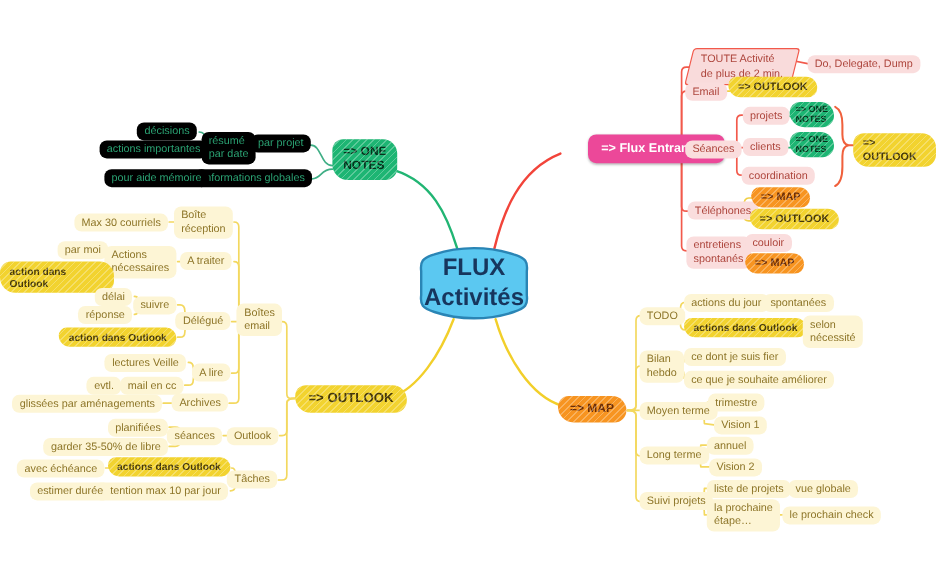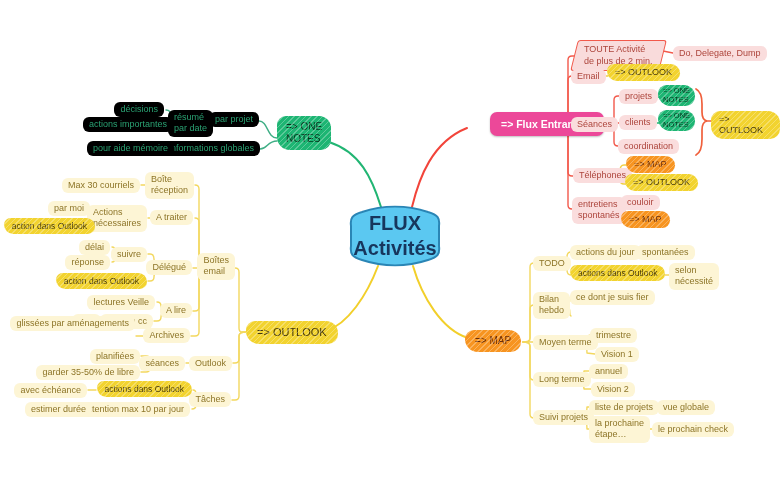--- a/index.html
+++ b/index.html
@@ -4,21 +4,21 @@
 <style>
   html,body{margin:0;padding:0;background:#fff;}
   #canvas{position:relative;width:780px;height:483px;background:#fff;overflow:hidden;
           font-family:"Liberation Sans",sans-serif;}
   svg.wires{position:absolute;left:0;top:0;width:780px;height:483px;pointer-events:none;}
   .node{position:absolute;font-size:9px;line-height:1.25;padding:2px 6px;border-radius:6px;
         white-space:pre-line;z-index:2;}
   .mint{background:#000000;color:#2aa172;}
   .pink{background:#fadddd;color:#ad453c;}
   .py{background:#fdf5d5;color:#8d7528;}
-  .scrib{font-weight:normal;border-radius:9px 12px 10px 13px;padding:3px 8px;position:absolute;
+  .scrib{font-weight:bold;border-radius:9px 12px 10px 13px;padding:3px 8px;position:absolute;
          white-space:pre-line;z-index:2;font-size:9px;line-height:1.2;}
   .scrib::after{content:"";position:absolute;inset:0;border-radius:inherit;
          background:repeating-linear-gradient(135deg,rgba(255,255,255,.28) 0 1px,transparent 1px 4px);}
   .sy{background:#f2d32f;color:#45380a;}
   .so{background:#f79420;color:#6b2d07;}
   .sg{background:#1db573;color:#04331c;}
   .root-on{font-size:10px;left:277px;top:116px;padding:5px 9px;}
   .root-ol{font-size:11px;left:246px;top:321px;padding:5px 11px;}
   .root-map{font-size:10px;left:465px;top:330px;padding:5px 10px;}
   .red-root{position:absolute;left:490px;top:112px;background:#ec4899;color:#fff;font-weight:bold;
@@ -196,41 +196,42 @@
   <div class="node py" style="right:588px;top:260px;">Délégué</div>
   <div class="node py" style="right:633px;top:247px;">suivre</div>
   <div class="node py" style="right:670px;top:240px;">délai</div>
   <div class="node py" style="right:670px;top:255px;">réponse</div>
   <div class="scrib sy" style="right:633px;top:273px;font-size:8.5px;">action dans Outlook</div>
   <div class="node py" style="right:588px;top:303px;">A lire</div>
   <div class="node py" style="right:625px;top:295px;">lectures Veille</div>
   <div class="node py" style="right:627px;top:314px;">mail en cc</div>
   <div class="node py" style="right:679px;top:314px;">evtl.</div>
   <div class="node py" style="right:590px;top:328px;">Archives</div>
-  <div class="node py" style="right:645px;top:316px;">glissées par aménagements</div>
+  <div class="node py" style="right:645px;top:329px;">glissées par aménagements</div>
   <div class="node py" style="right:548px;top:356px;">Outlook</div>
   <div class="node py" style="right:595px;top:356px;">séances</div>
   <div class="node py" style="right:640px;top:349px;">planifiées</div>
   <div class="node py" style="right:640px;top:365px;">garder 35-50% de libre</div>
   <div class="node py" style="right:549px;top:392px;">Tâches</div>
   <div class="scrib sy" style="right:588px;top:381px;font-size:8.5px;">actions dans Outlook</div>
   <div class="node py" style="right:693px;top:383px;">avec échéance</div>
   <div class="node py" style="right:590px;top:402px;">attention max 10 par jour</div>
   <div class="node py" style="right:688px;top:402px;">estimer durée</div>
 
   <div class="scrib so root-map">=&gt; MAP</div>
   <div class="node py" style="left:533px;top:256px;">TODO</div>
   <div class="node py" style="left:570px;top:245px;">actions du jour</div>
   <div class="node py" style="left:636px;top:245px;">spontanées</div>
   <div class="scrib sy" style="left:570px;top:265px;font-size:8.5px;">actions dans Outlook</div>
   <div class="node py" style="left:669px;top:263px;">selon
 nécessité</div>
   <div class="node py" style="left:533px;top:292px;">Bilan
 hebdo</div>
   <div class="node py" style="left:570px;top:290px;">ce dont je suis fier</div>
+  <div class="node py" style="left:570px;top:309px;">ce que je souhaite améliorer</div>
   <div class="node py" style="left:533px;top:335px;">Moyen terme</div>
   <div class="node py" style="left:590px;top:328px;">trimestre</div>
   <div class="node py" style="left:595px;top:347px;">Vision 1</div>
   <div class="node py" style="left:533px;top:372px;">Long terme</div>
   <div class="node py" style="left:589px;top:364px;">annuel</div>
   <div class="node py" style="left:591px;top:382px;">Vision 2</div>
   <div class="node py" style="left:533px;top:410px;">Suivi projets</div>
   <div class="node py" style="left:589px;top:400px;">liste de projets</div>
   <div class="node py" style="left:657px;top:400px;">vue globale</div>
   <div class="node py" style="left:589px;top:416px;">la prochaine

